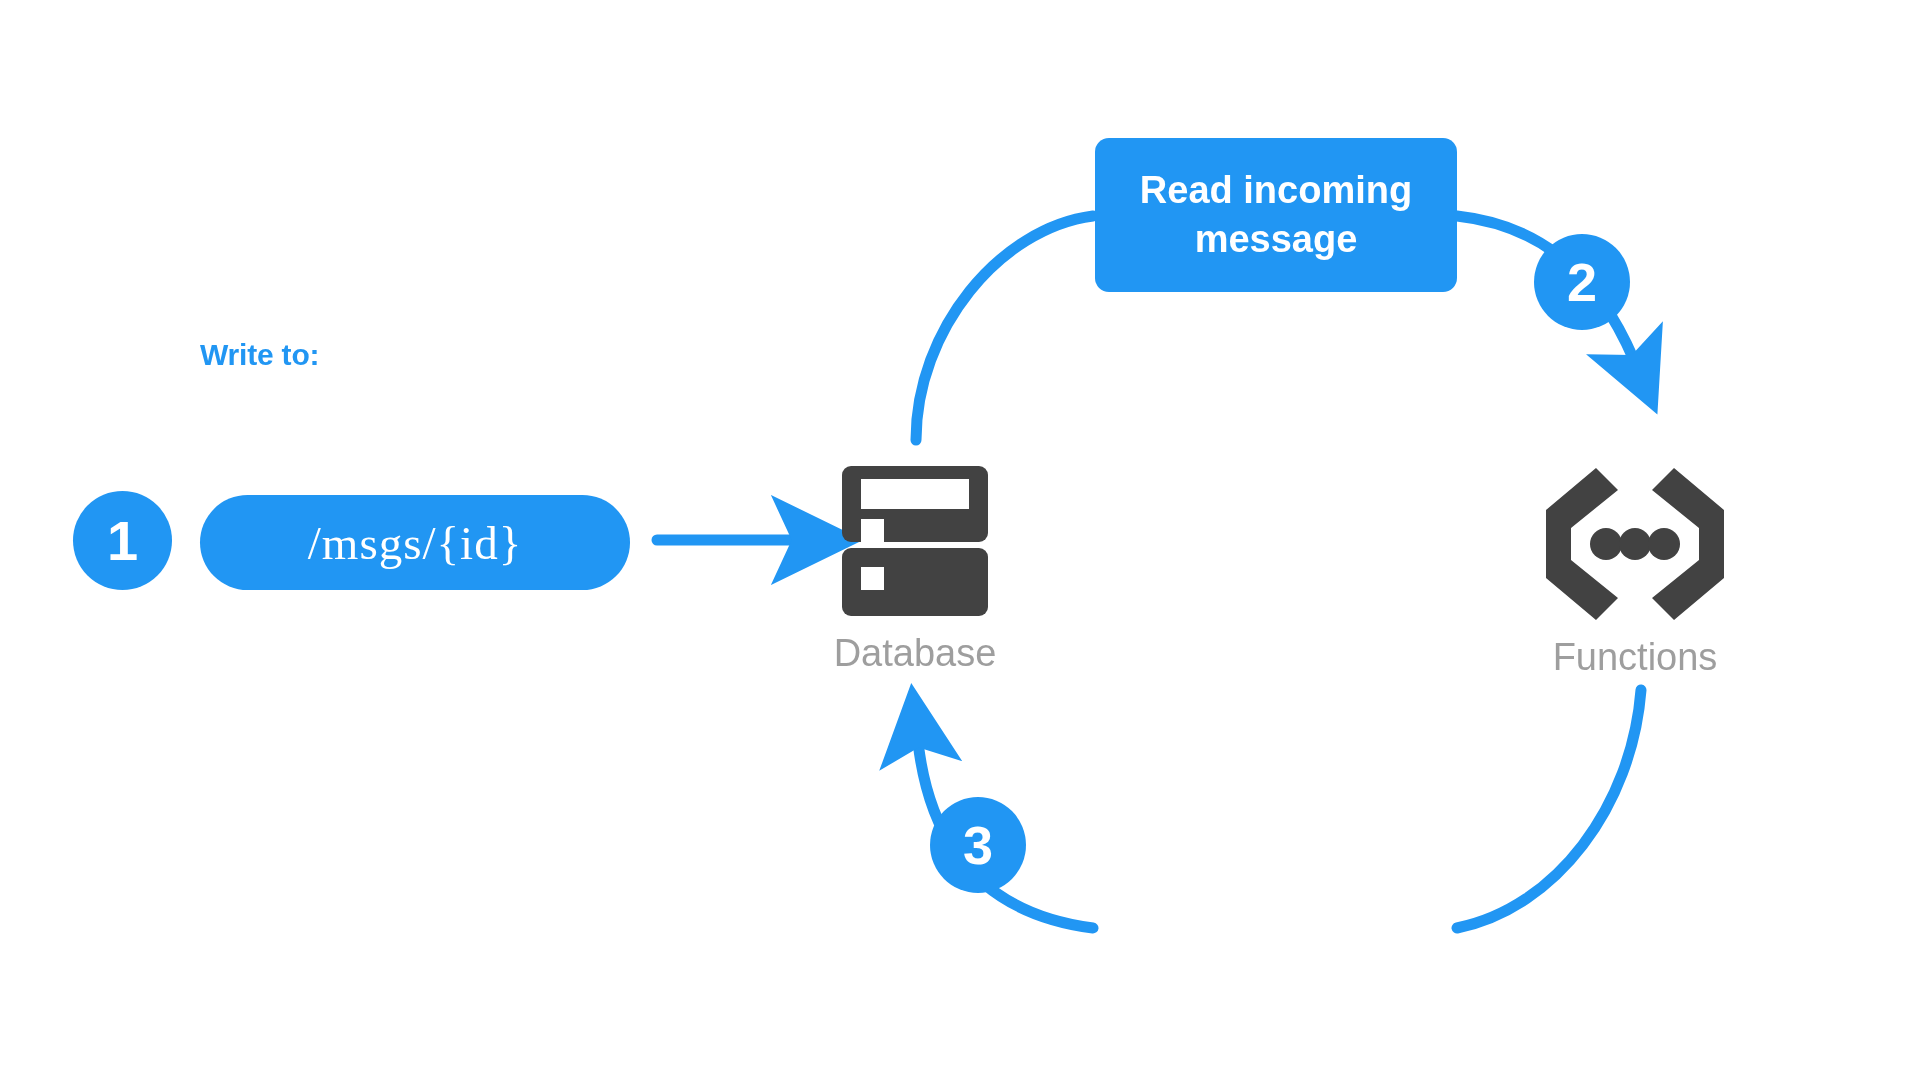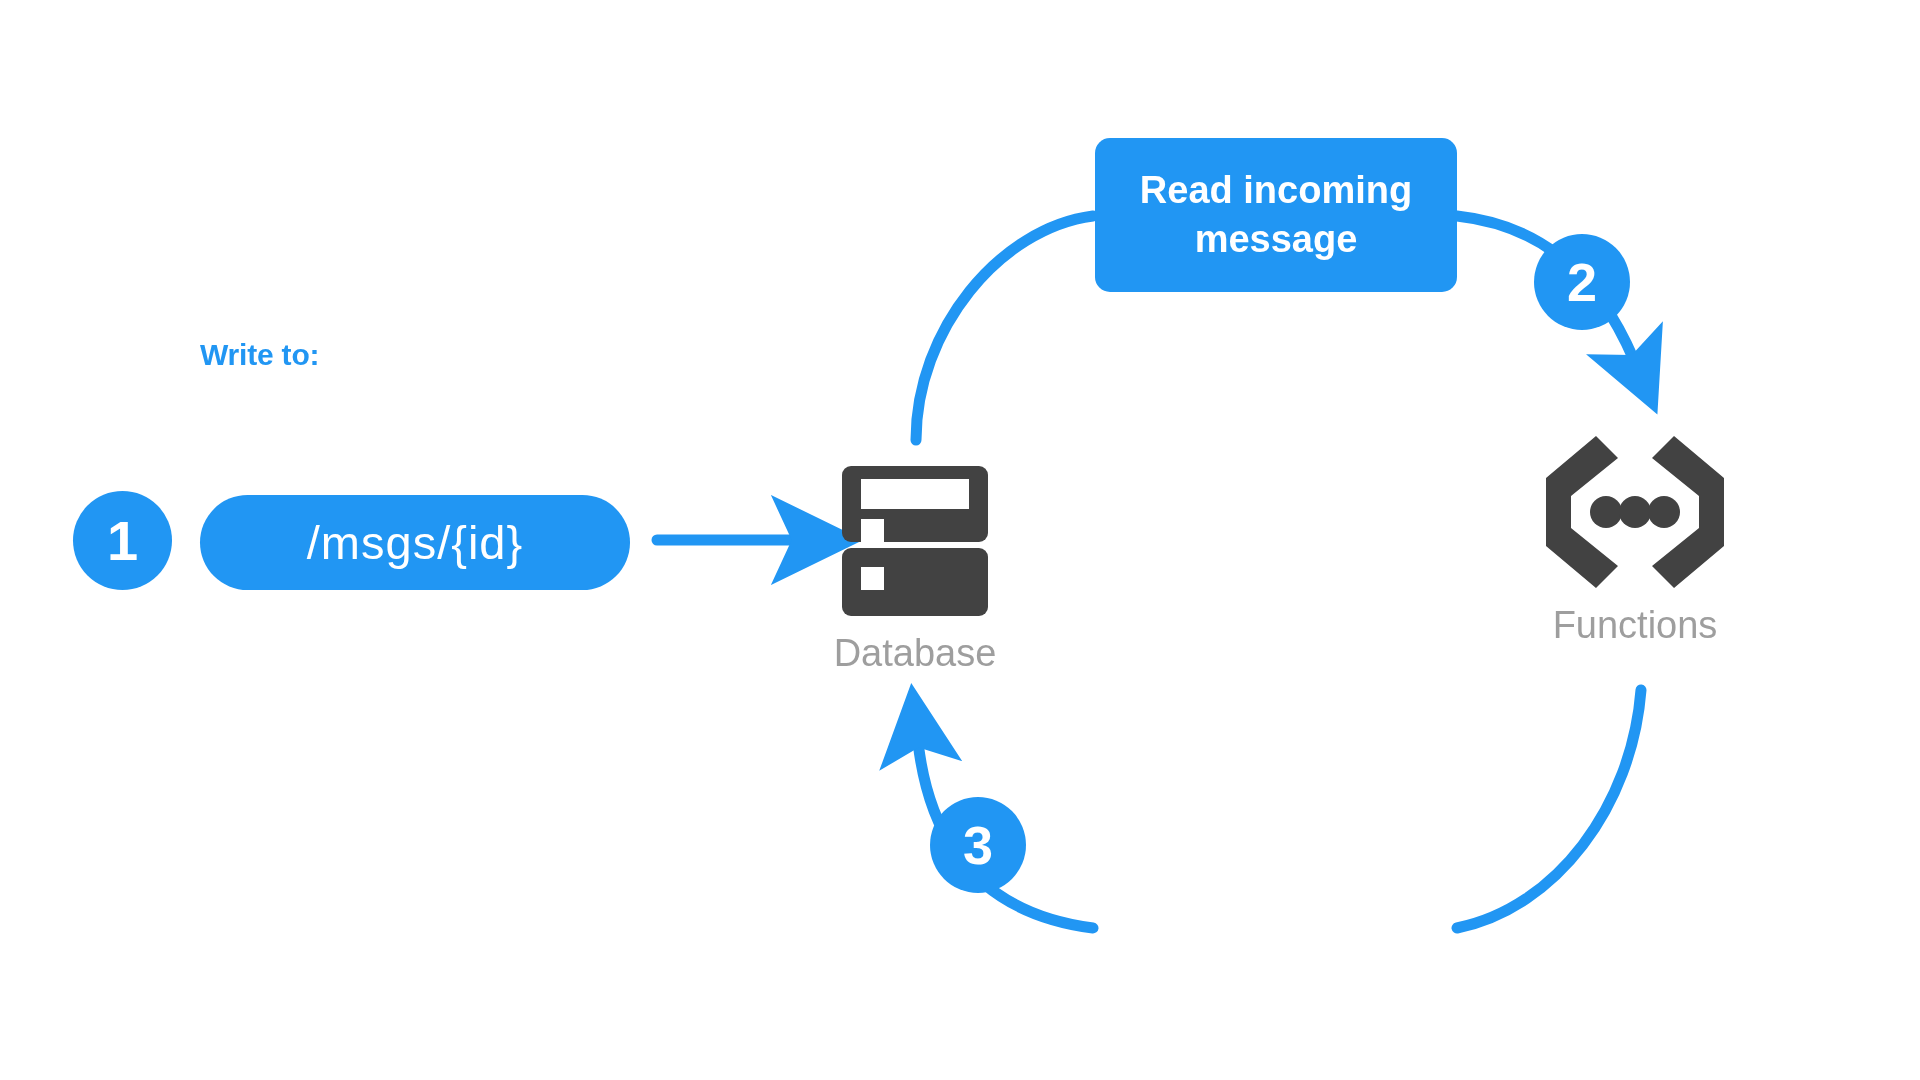--- a/index.html
+++ b/index.html
@@ -73,21 +73,21 @@
     left: 200px;
     top: 495px;
     width: 430px;
     height: 95px;
     background: #2196f3;
     border-radius: 48px;
     display: flex;
     align-items: center;
     justify-content: center;
     color: #ffffff;
-    font-family: Liberation Sans, sans-serif;
+    font-family: Liberation Serif, serif;
     font-size: 47px;
     letter-spacing: 1px;
     z-index: 4;
   }
 
   
   .action-box {
     position: absolute;
     width: 362px;
     background: #2196f3;
@@ -97,33 +97,33 @@
     font-weight: bold;
     line-height: 1.28;
     text-align: center;
     display: flex;
     align-items: center;
     justify-content: center;
     z-index: 4;
     box-sizing: border-box;
     padding: 10px 14px;
   }
-  .box-read  { left: 1095px; top: 138px; height: 154px; border-radius: 15px; }
+  .box-read  { left: 1095px; top: 138px; height: 154px; }
   .box-write { left: 1095px; top: 855px; height: 154px; }
 
   
   .node {
     position: absolute;
     display: flex;
     flex-direction: column;
     align-items: center;
     z-index: 3;
   }
   .node-db   { left: 790px;  top: 466px; width: 250px; }
-  .node-fn   { left: 1510px; top: 436px; width: 250px; text-align: center; }
+  .node-fn   { left: 1510px; top: 468px; width: 250px; text-align: center; }
   .node-caption {
     margin-top: 12px;
     font-size: 38px;
     color: #9e9e9e;
     white-space: nowrap;
   }
   .icon-wrap { display: block; }
 </style>
 </head>
 <body>

